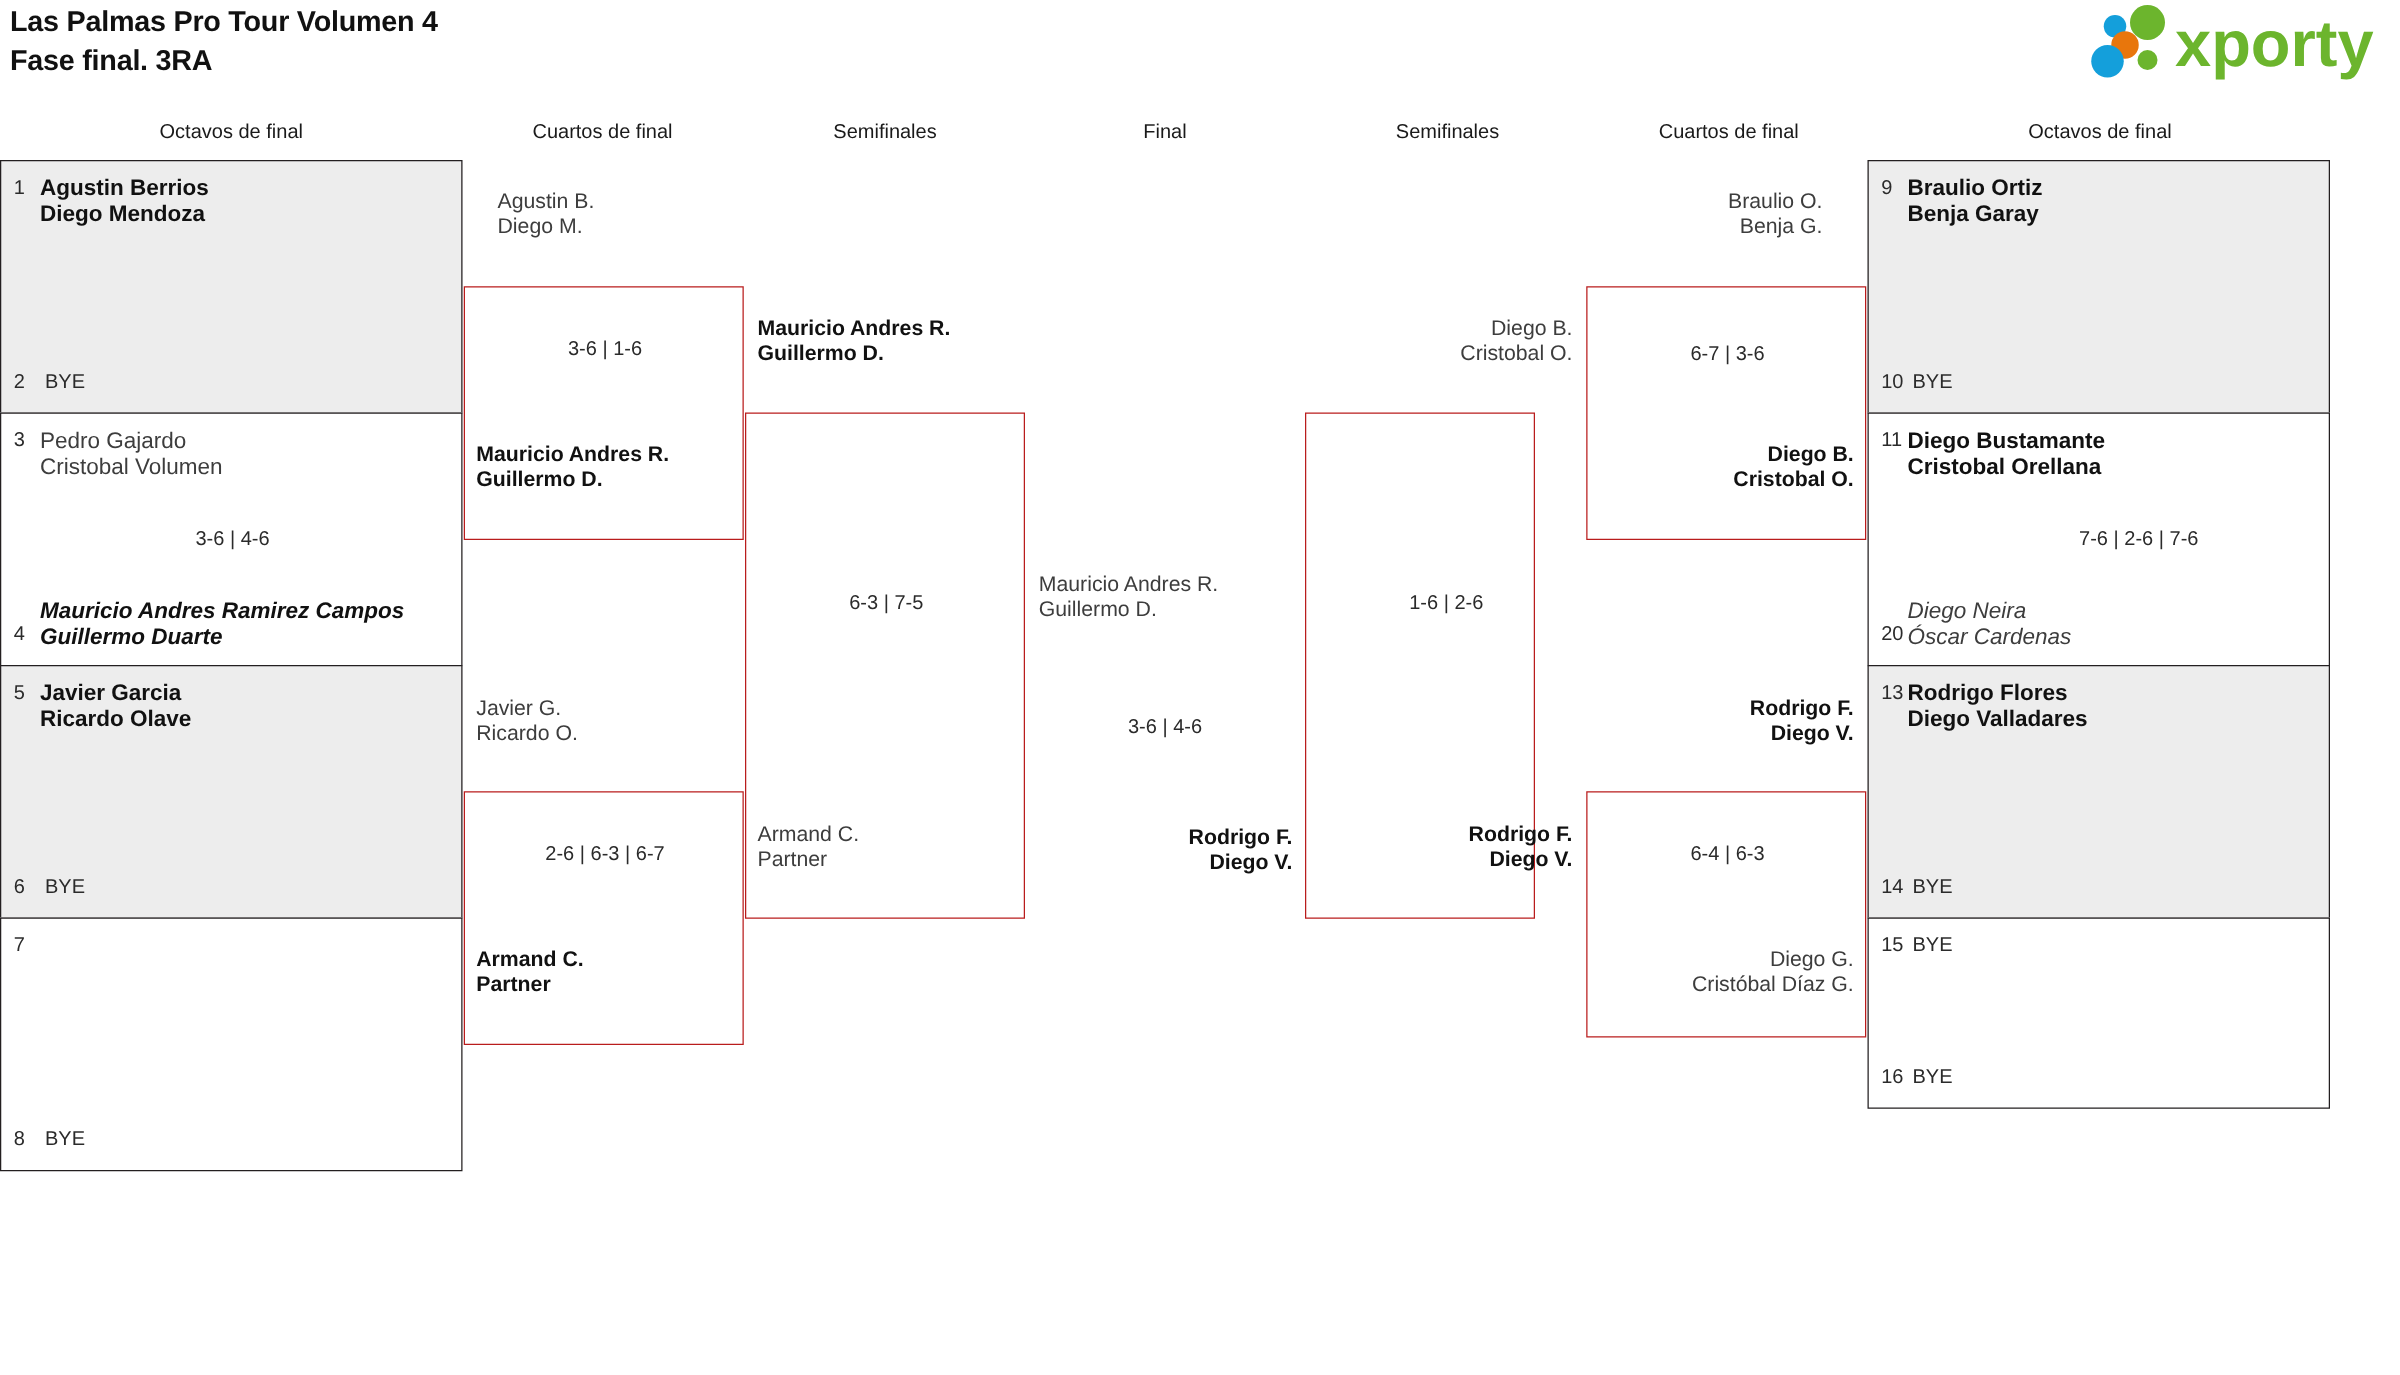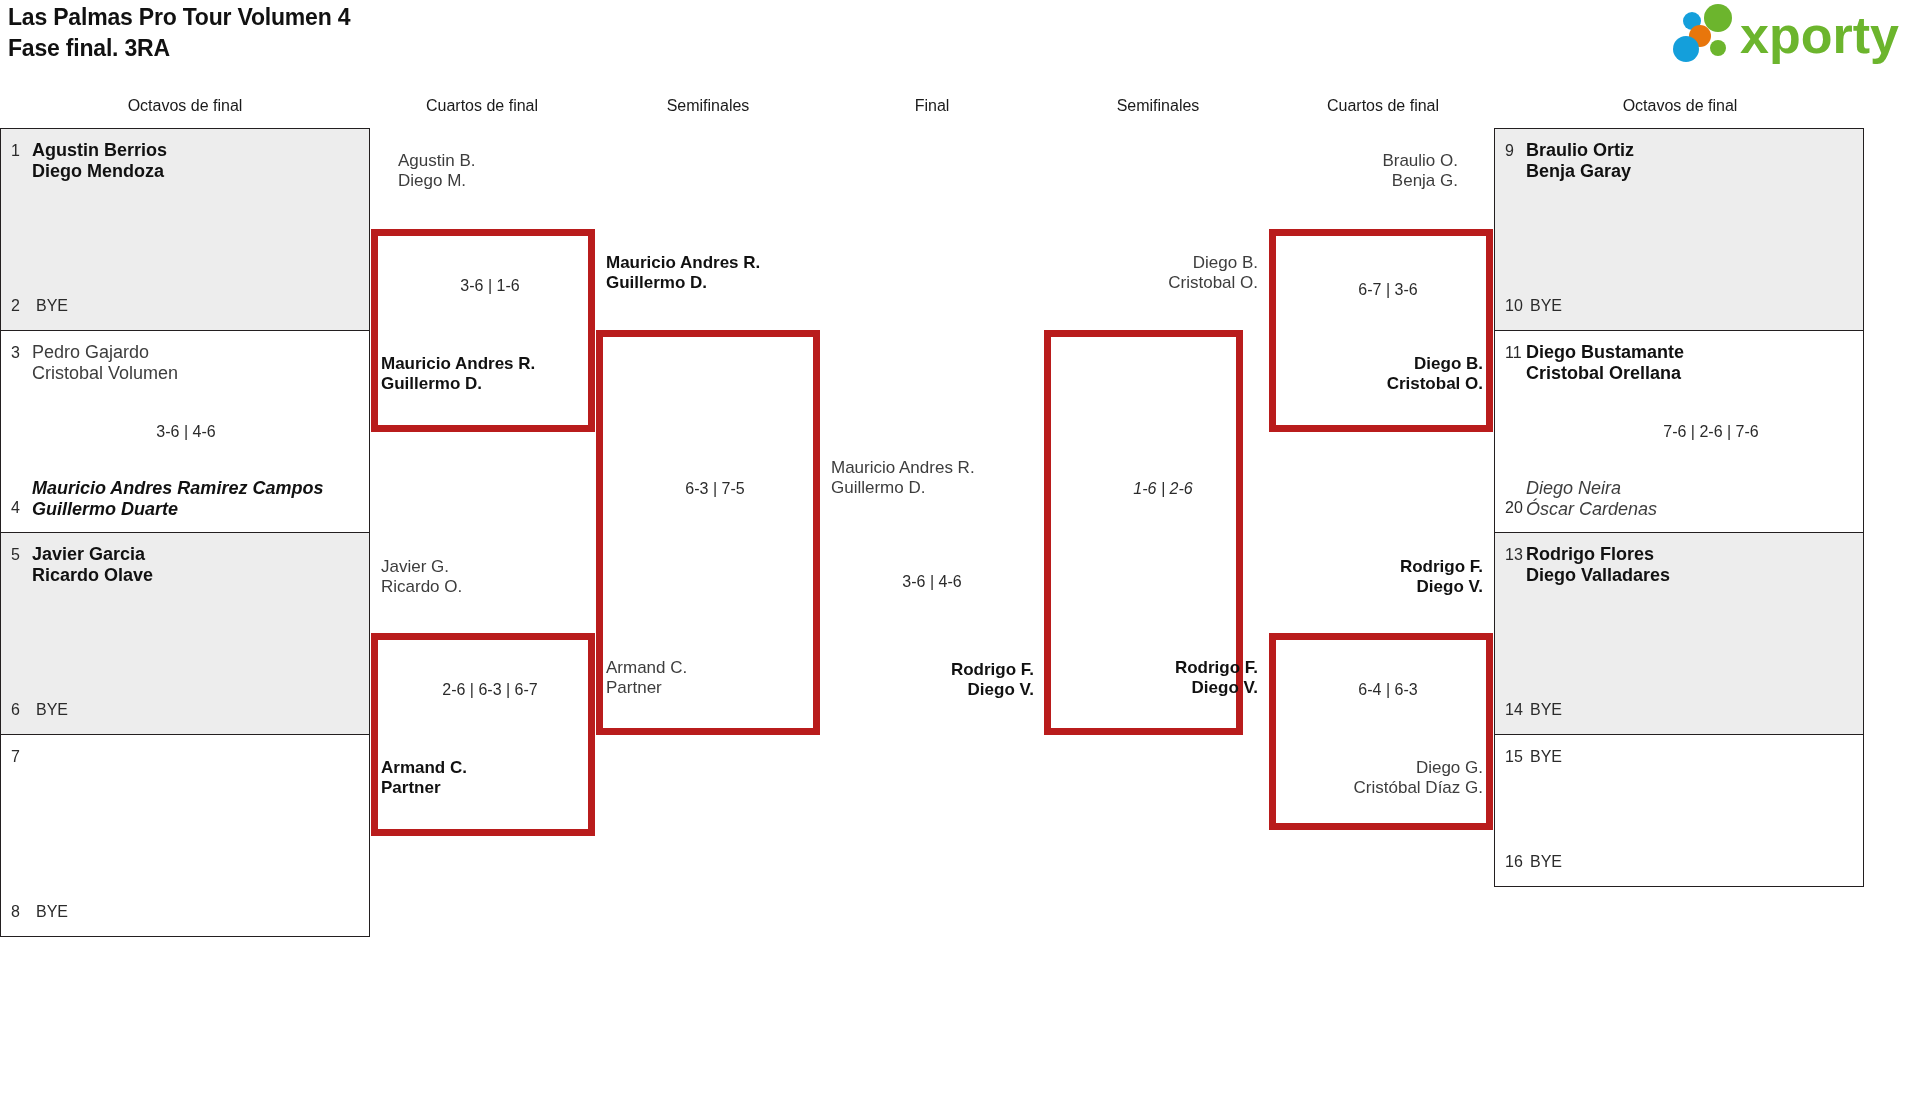--- a/index.html
+++ b/index.html
@@ -89,21 +89,21 @@
     font-size: 16px;
     color: #2b2b2b;
     line-height: 1;
   }
   .bye.left  { left: 35px;  bottom: 16px; }
   .bye.left-top  { left: 35px;  top: 14px; }
 
   
   .matchbox {
     position: absolute;
-    border: 7px solid #b91c1c;
+    border: 1px solid #b91c1c;
     background: transparent;
   }
   .score {
     position: absolute;
     font-size: 16px;
     color: #2b2b2b;
     white-space: nowrap;
     transform: translate(-50%, -50%);
   }
 
@@ -200,21 +200,21 @@
 Partner</span>
 
   <div class="matchbox" style="left:596px; top:330px; width:224px; height:405px;">
     <span class="score" style="left:112px; top:152px;">6-3 | 7-5</span>
   </div>
   <span class="adv al win" style="left:606px; top:253px;">Mauricio Andres R.
 Guillermo D.</span>
   <span class="adv al" style="left:606px; top:658px;">Armand C.
 Partner</span>
 
-  <div class="matchbox" style="left:1044px; top:330px; width:199px; height:405px;font-style:italic;">
+  <div class="matchbox" style="left:1044px; top:330px; width:184px; height:405px;">
     <span class="score" style="left:112px; top:152px;">1-6 | 2-6</span>
   </div>
   <span class="adv ar" style="left:1258px; top:253px;">Diego B.
 Cristobal O.</span>
   <span class="adv ar win" style="left:1258px; top:658px;">Rodrigo F.
 Diego V.</span>
 
   <span class="adv al" style="left:831px; top:458px;">Mauricio Andres R.
 Guillermo D.</span>
   <span class="adv ar win" style="left:1034px; top:660px;">Rodrigo F.

